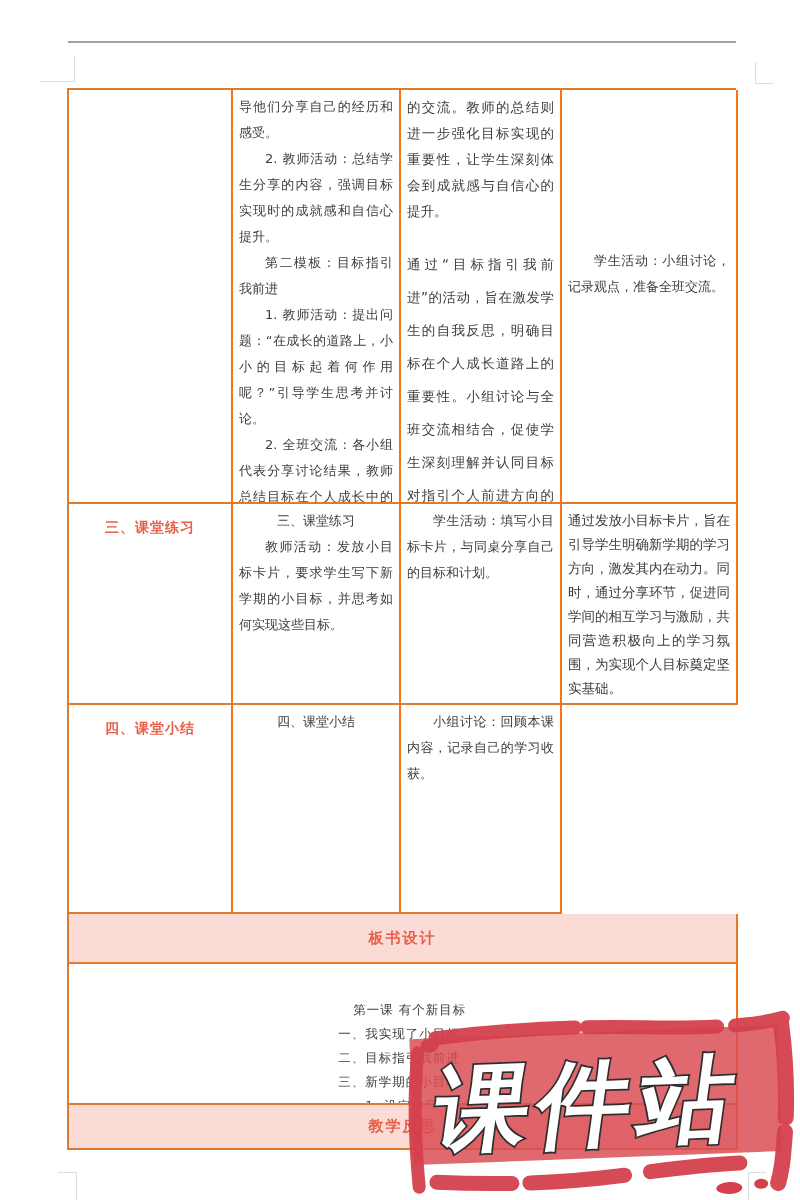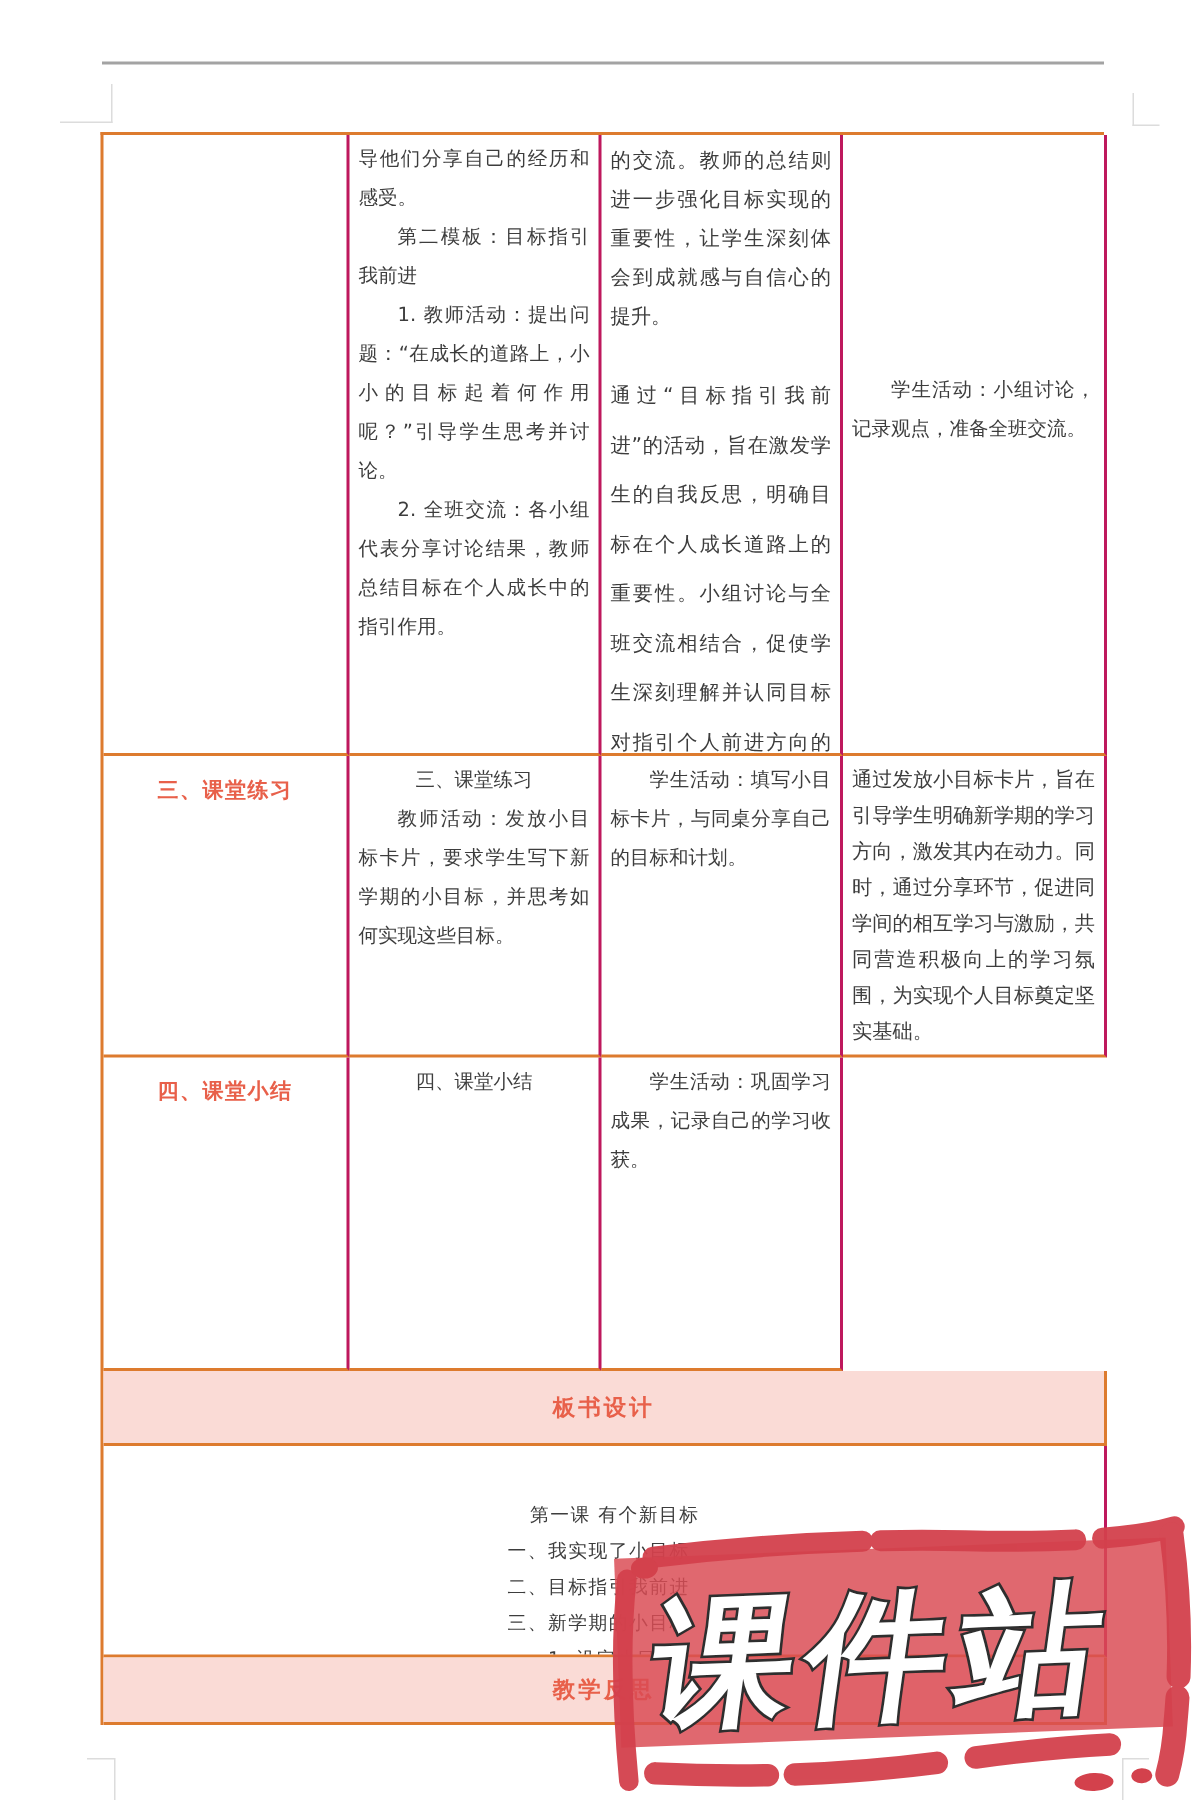--- a/index.html
+++ b/index.html
@@ -7,21 +7,21 @@
   body { position: relative; font-family: "DejaVu Sans", "Liberation Sans", sans-serif; color: #3d3d3d; }
 
   
   .page-separator { position: absolute; left: 68px; top: 41px; width: 668px; height: 2px; background: #a3a3a3; }
   .crop { position: absolute; background: #dcdcdc; }
 
   
   .tbl { position: absolute; left: 67px; top: 88px; width: 669px;
          display: grid; grid-template-columns: 164px 168px 161px 176px;
          border-left: 2px solid #dd7b2e; border-top: 2px solid #dd7b2e; }
-  .cell { border-right: 2px solid #be185d; border-bottom: 2px solid #dd7b2e;
+  .cell { border-right: 2px solid #f97316; border-bottom: 2px solid #dd7b2e;
           padding: 4px 6px 4px 6px; font-size: 13px; line-height: 26px;
           text-align: justify; overflow: hidden; }
   .r1 { height: 414px; } .r2 { height: 201px; } .r3 { height: 209px; }
   .span4 { grid-column: 1 / -1; }
 
   .sec-head { color: #e8604a; font-weight: bold; font-size: 14px; text-align: center; padding-top: 10px; letter-spacing: 1px; }
   .cell p { text-align: justify; }
   .ind2 { text-indent: 2em; }
   .ctr { text-align: center !important; text-indent: 0; }
   .col3-r1 { padding-top: 158px; }
@@ -56,20 +56,21 @@
 <div class="crop" style="left:76px;top:1172px;width:1px;height:28px;"></div>
 <div class="crop" style="left:58px;top:1172px;width:18px;height:1px;"></div>
 <div class="crop" style="left:748px;top:1172px;width:1px;height:28px;"></div>
 <div class="crop" style="left:748px;top:1172px;width:18px;height:1px;"></div>
 
 <div class="tbl">
 
   <div class="cell r1"></div>
   <div class="cell r1">
     <p>导他们分享自己的经历和感受。</p>
+    <p class="ind2">2. 教师活动：总结学生分享的内容，强调目标实现时的成就感和自信心提升。</p>
     <p class="ind2">第二模板：目标指引我前进</p>
     <p class="ind2">1. 教师活动：提出问题：“在成长的道路上，小小的目标起着何作用呢？”引导学生思考并讨论。</p>
     <p class="ind2">2. 全班交流：各小组代表分享讨论结果，教师总结目标在个人成长中的指引作用。</p>
   </div>
   <div class="cell r1 col4">
     <p>的交流。教师的总结则进一步强化目标实现的重要性，让学生深刻体会到成就感与自信心的提升。</p>
     <p class="loose">通过“目标指引我前进”的活动，旨在激发学生的自我反思，明确目标在个人成长道路上的重要性。小组讨论与全班交流相结合，促使学生深刻理解并认同目标对指引个人前进方向的不可替代作用。</p>
   </div>
   <div class="cell r1 col3-r1">
     <p class="ind2">学生活动：小组讨论，记录观点，准备全班交流。</p>
@@ -85,21 +86,21 @@
   </div>
   <div class="cell r2 col4-tight">
     <p>通过发放小目标卡片，旨在引导学生明确新学期的学习方向，激发其内在动力。同时，通过分享环节，促进同学间的相互学习与激励，共同营造积极向上的学习氛围，为实现个人目标奠定坚实基础。</p>
   </div>
 
   <div class="cell r3 sec-head">四、课堂小结</div>
   <div class="cell r3">
     <p class="ctr">四、课堂小结</p>
   </div>
   <div class="cell r3">
-    <p class="ind2">学生活动：巩固学习成果，记录自己的学习收获。</p>
+    <p class="ind2">小组讨论：回顾本课内容，记录自己的学习收获。</p>
   </div>
 
   <div class="band span4">
     <span>板书设计</span>
   </div>
 
   <div class="cell span4 board-cell">
     <div class="board-inner">
       <div class="bd-ind1">第一课 有个新目标</div>
       <div>一、我实现了小目标</div>

